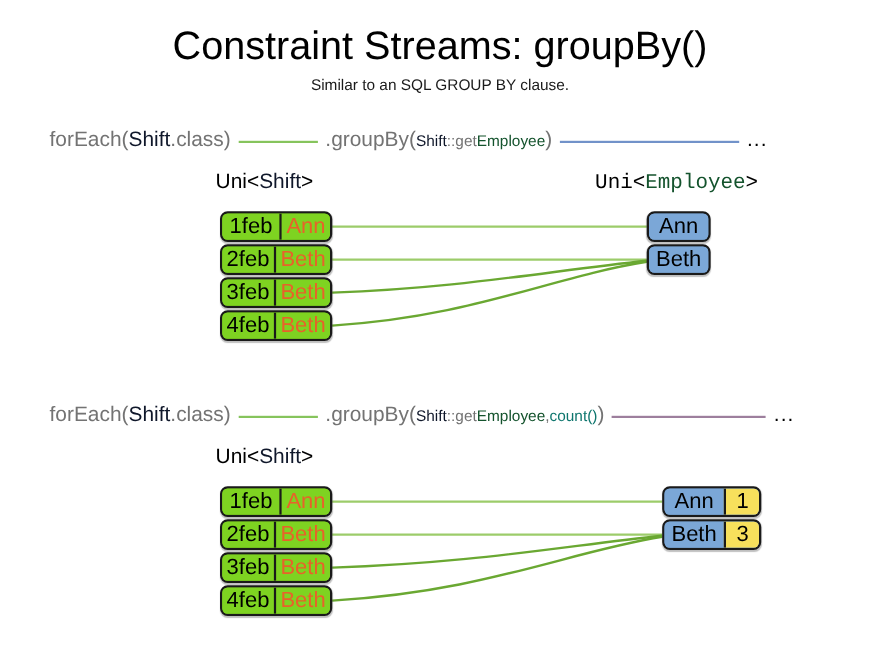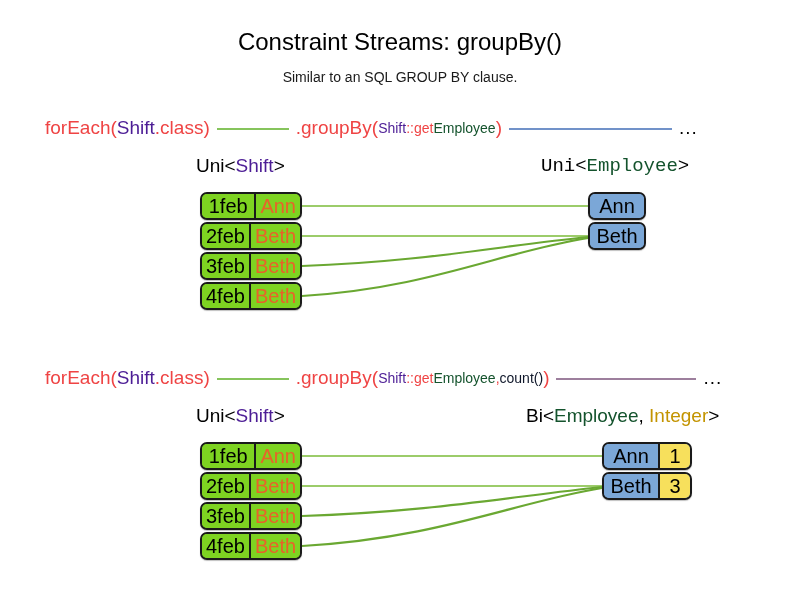--- a/index.html
+++ b/index.html
@@ -20,21 +20,21 @@
     inset: 0;
   }
 
   
   .title {
     position: absolute;
     top: 20px;
     left: 0;
     width: 800px;
     text-align: center;
-    font-size: 24px;
+    font-size: 36px;
     line-height: 44px;
     font-weight: normal;
     color: #000000;
     letter-spacing: 0px;
   }
   .subtitle {
     position: absolute;
     top: 68px;
     left: 0;
     width: 800px;
@@ -48,24 +48,24 @@
   .codeline {
     position: absolute;
     left: 45px;
     width: 740px;
     height: 28px;
     display: flex;
     align-items: center;
     font-size: 19px;
     white-space: nowrap;
   }
-  .codeline .seg { color: #ef4444; }
-  .cls-shift   { color: #4c1d95; }
+  .codeline .seg { color: #737373; }
+  .cls-shift   { color: #0f172a; }
   .cls-emp     { color: #14532d; }
-  .cls-count   { color: #0f172a; text-align: right; }
+  .cls-count   { color: #0f766e; text-align: right; }
   .cls-int     { color: #c39400; }
   .mref        { font-size: 14px; }
 
   .rule {
     display: inline-block;
     height: 0;
     border-top: 2px solid #86c45c;
     margin: 0 7px;
     position: relative;
     top: 1px;
@@ -222,23 +222,20 @@
       <span class="mref cls-count">count()</span>
       <span class="seg">)</span>
     <span class="rule purple-long"></span>
     <span class="dots">...</span>
   </div>
 
   <div class="typelabel" style="top:405px; left:196px;">
     <span>Uni&lt;</span><span class="cls-shift">Shift</span><span>&gt;</span>
   </div>
 
-  <div class="typelabel" style="top:405px; left:526px;">
-    <span>Bi&lt;</span><span class="cls-emp">Employee</span><span>, </span><span class="cls-int">Integer</span><span>&gt;</span>
-  </div>
 
   <div class="box shift-box" style="left:200px; top:442px; width:102px; height:28px;">
     <div class="cell cell-date">1feb</div>
     <div class="cell cell-name">Ann</div>
   </div>
   <div class="box shift-box" style="left:200px; top:472px; width:102px; height:28px;">
     <div class="cell cell-date">2feb</div>
     <div class="cell cell-name">Beth</div>
   </div>
   <div class="box shift-box" style="left:200px; top:502px; width:102px; height:28px;">

